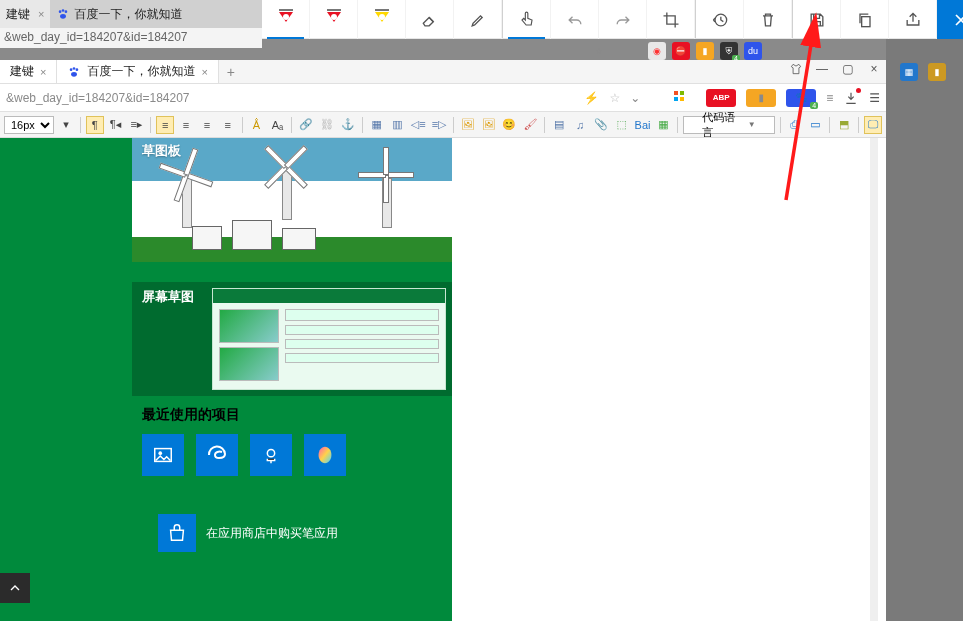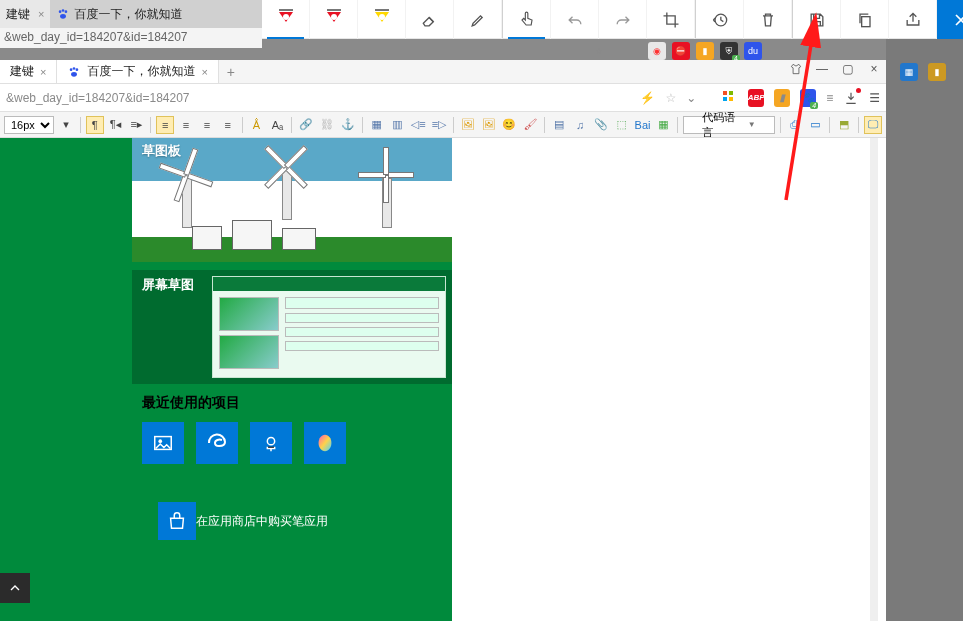--- a/index.html
+++ b/index.html
@@ -34,21 +34,21 @@
 
 
 .inner { position: absolute; left: 0; top: 60px; width: 886px; height: 561px; background: #fff; }
 .inner-tabs { height: 24px; background: #f5f5f5; display: flex; align-items: center; border-bottom: 1px solid #e0e0e0; position: relative; }
 .tab { display: flex; align-items: center; gap: 6px; padding: 0 10px; height: 100%; font-size: 12px; color: #222; border-right: 1px solid #e0e0e0; background: #fff; }
 .tab:first-child { background: #fff; }
 .tab .x { color: #888; font-size: 11px; }
 .newtab { width: 24px; text-align: center; color: #888; font-size: 14px; }
 .win-ctrls { position: absolute; right: 4px; top: 2px; display: flex; gap: 10px; font-size: 12px; color: #555; }
 .win-ctrls span { width: 16px; text-align: center; cursor: pointer; }
-.ext-icon { width: 16px; height: 18px; display: inline-flex; align-items: center; justify-content: center; font-size: 10px; border-radius: 3px; font-style: italic; }
+.ext-icon { width: 30px; height: 18px; display: inline-flex; align-items: center; justify-content: center; font-size: 10px; border-radius: 3px; }
 
 .inner-addr { height: 28px; display: flex; align-items: center; padding: 0 6px; border-bottom: 1px solid #e0e0e0; font-size: 12px; color: #8a8a8a; }
 .inner-addr .url { flex: 1; white-space: nowrap; overflow: hidden; }
 .addr-icons { display: flex; align-items: center; gap: 10px; }
 .addr-icons > * { display: inline-flex; align-items: center; justify-content: center; }
 
 
 .editor-bar { height: 26px; background: #f5f5f5; border-bottom: 1px solid #dcdcdc; display: flex; align-items: center; padding: 0 4px; gap: 3px; flex-wrap: nowrap; overflow: hidden; }
 .ed-sel { height: 18px; font-size: 11px; border: 1px solid #bbb; background: #fff; padding: 0 2px; }
 .ed-btn { width: 18px; height: 18px; display: inline-flex; align-items: center; justify-content: center; font-size: 11px; color: #444; cursor: pointer; }
@@ -63,33 +63,33 @@
 .tiles { position: absolute; left: 132px; top: 0; width: 320px; bottom: 0; display: flex; flex-direction: column; }
 .tile1 { height: 124px; background: linear-gradient(180deg,#5aa8c8 0%,#5aa8c8 35%, #ffffff 35%, #ffffff 80%, #2b8a2b 80%); position: relative; overflow: hidden; }
 .tile1 .label { position: absolute; left: 10px; top: 4px; color: #fff; font-size: 13px; font-weight: 600; text-shadow: 0 1px 2px rgba(0,0,0,.3); }
 .windmill { position: absolute; width: 90px; height: 90px; }
 .windmill .tower { position: absolute; left: 40px; top: 40px; width: 10px; height: 50px; background: #e8e8e8; border: 1px solid #888; }
 .windmill .blades { position: absolute; left: 24px; top: 14px; width: 40px; height: 40px; }
 .windmill .b { position: absolute; left: 50%; top: 50%; width: 28px; height: 6px; background: #fff; border: 1px solid #777; transform-origin: 0 50%; }
 .houses { position: absolute; bottom: 12px; left: 50px; width: 200px; height: 50px; }
 .house { position: absolute; border: 1px solid #666; background: #f6f6f6; }
 
-.tile2 { height: 114px; background: #006b2f; margin-top: 8px; position: relative; }
+.tile2 { height: 114px; background: #006b2f; margin-top: 20px; position: relative; }
 .tile2 .label { position: absolute; left: 10px; top: 6px; color: #fff; font-size: 13px; font-weight: 600; }
 .thumb { position: absolute; left: 80px; top: 6px; right: 6px; bottom: 6px; background: #eafaf0; border: 1px solid #c8e6d2; }
 .thumb .bar { position: absolute; top: 0; left: 0; right: 0; height: 14px; background: #0a7a3a; }
 .thumb .pic { position: absolute; background: linear-gradient(135deg,#2a4,#8cc); border: 1px solid #bbb; }
 
 .tile3 { height: 110px; padding: 10px; }
 .sec-title { color: #000000; font-size: 14px; font-weight: 600; margin-bottom: 10px; }
 .icon-row { display: flex; gap: 12px; }
 .app-ico { width: 42px; height: 42px; display: flex; align-items: center; justify-content: center; cursor: pointer; }
 
 .tile4 { padding: 0 10px 10px; }
-.store-row { display: flex; align-items: center; gap: 0; margin-top: 8px; padding-left: 16px; }
+.store-row { display: flex; align-items: center; gap: 10px; margin-top: 8px; padding-left: 16px; }
 .store-ico { width: 38px; height: 38px; background: #0078d7; display: flex; align-items: center; justify-content: center; }
 .store-txt { color: #fff; font-size: 12px; }
 
 
 .blank { position: absolute; left: 452px; top: 0; right: 0; bottom: 0; background: #fff; }
 .scroll { position: absolute; right: 0; top: 0; width: 8px; bottom: 0; background: #efefef; }
 
 
 .arrow { position: absolute; z-index: 100; }
 .arrow svg { overflow: visible; }

